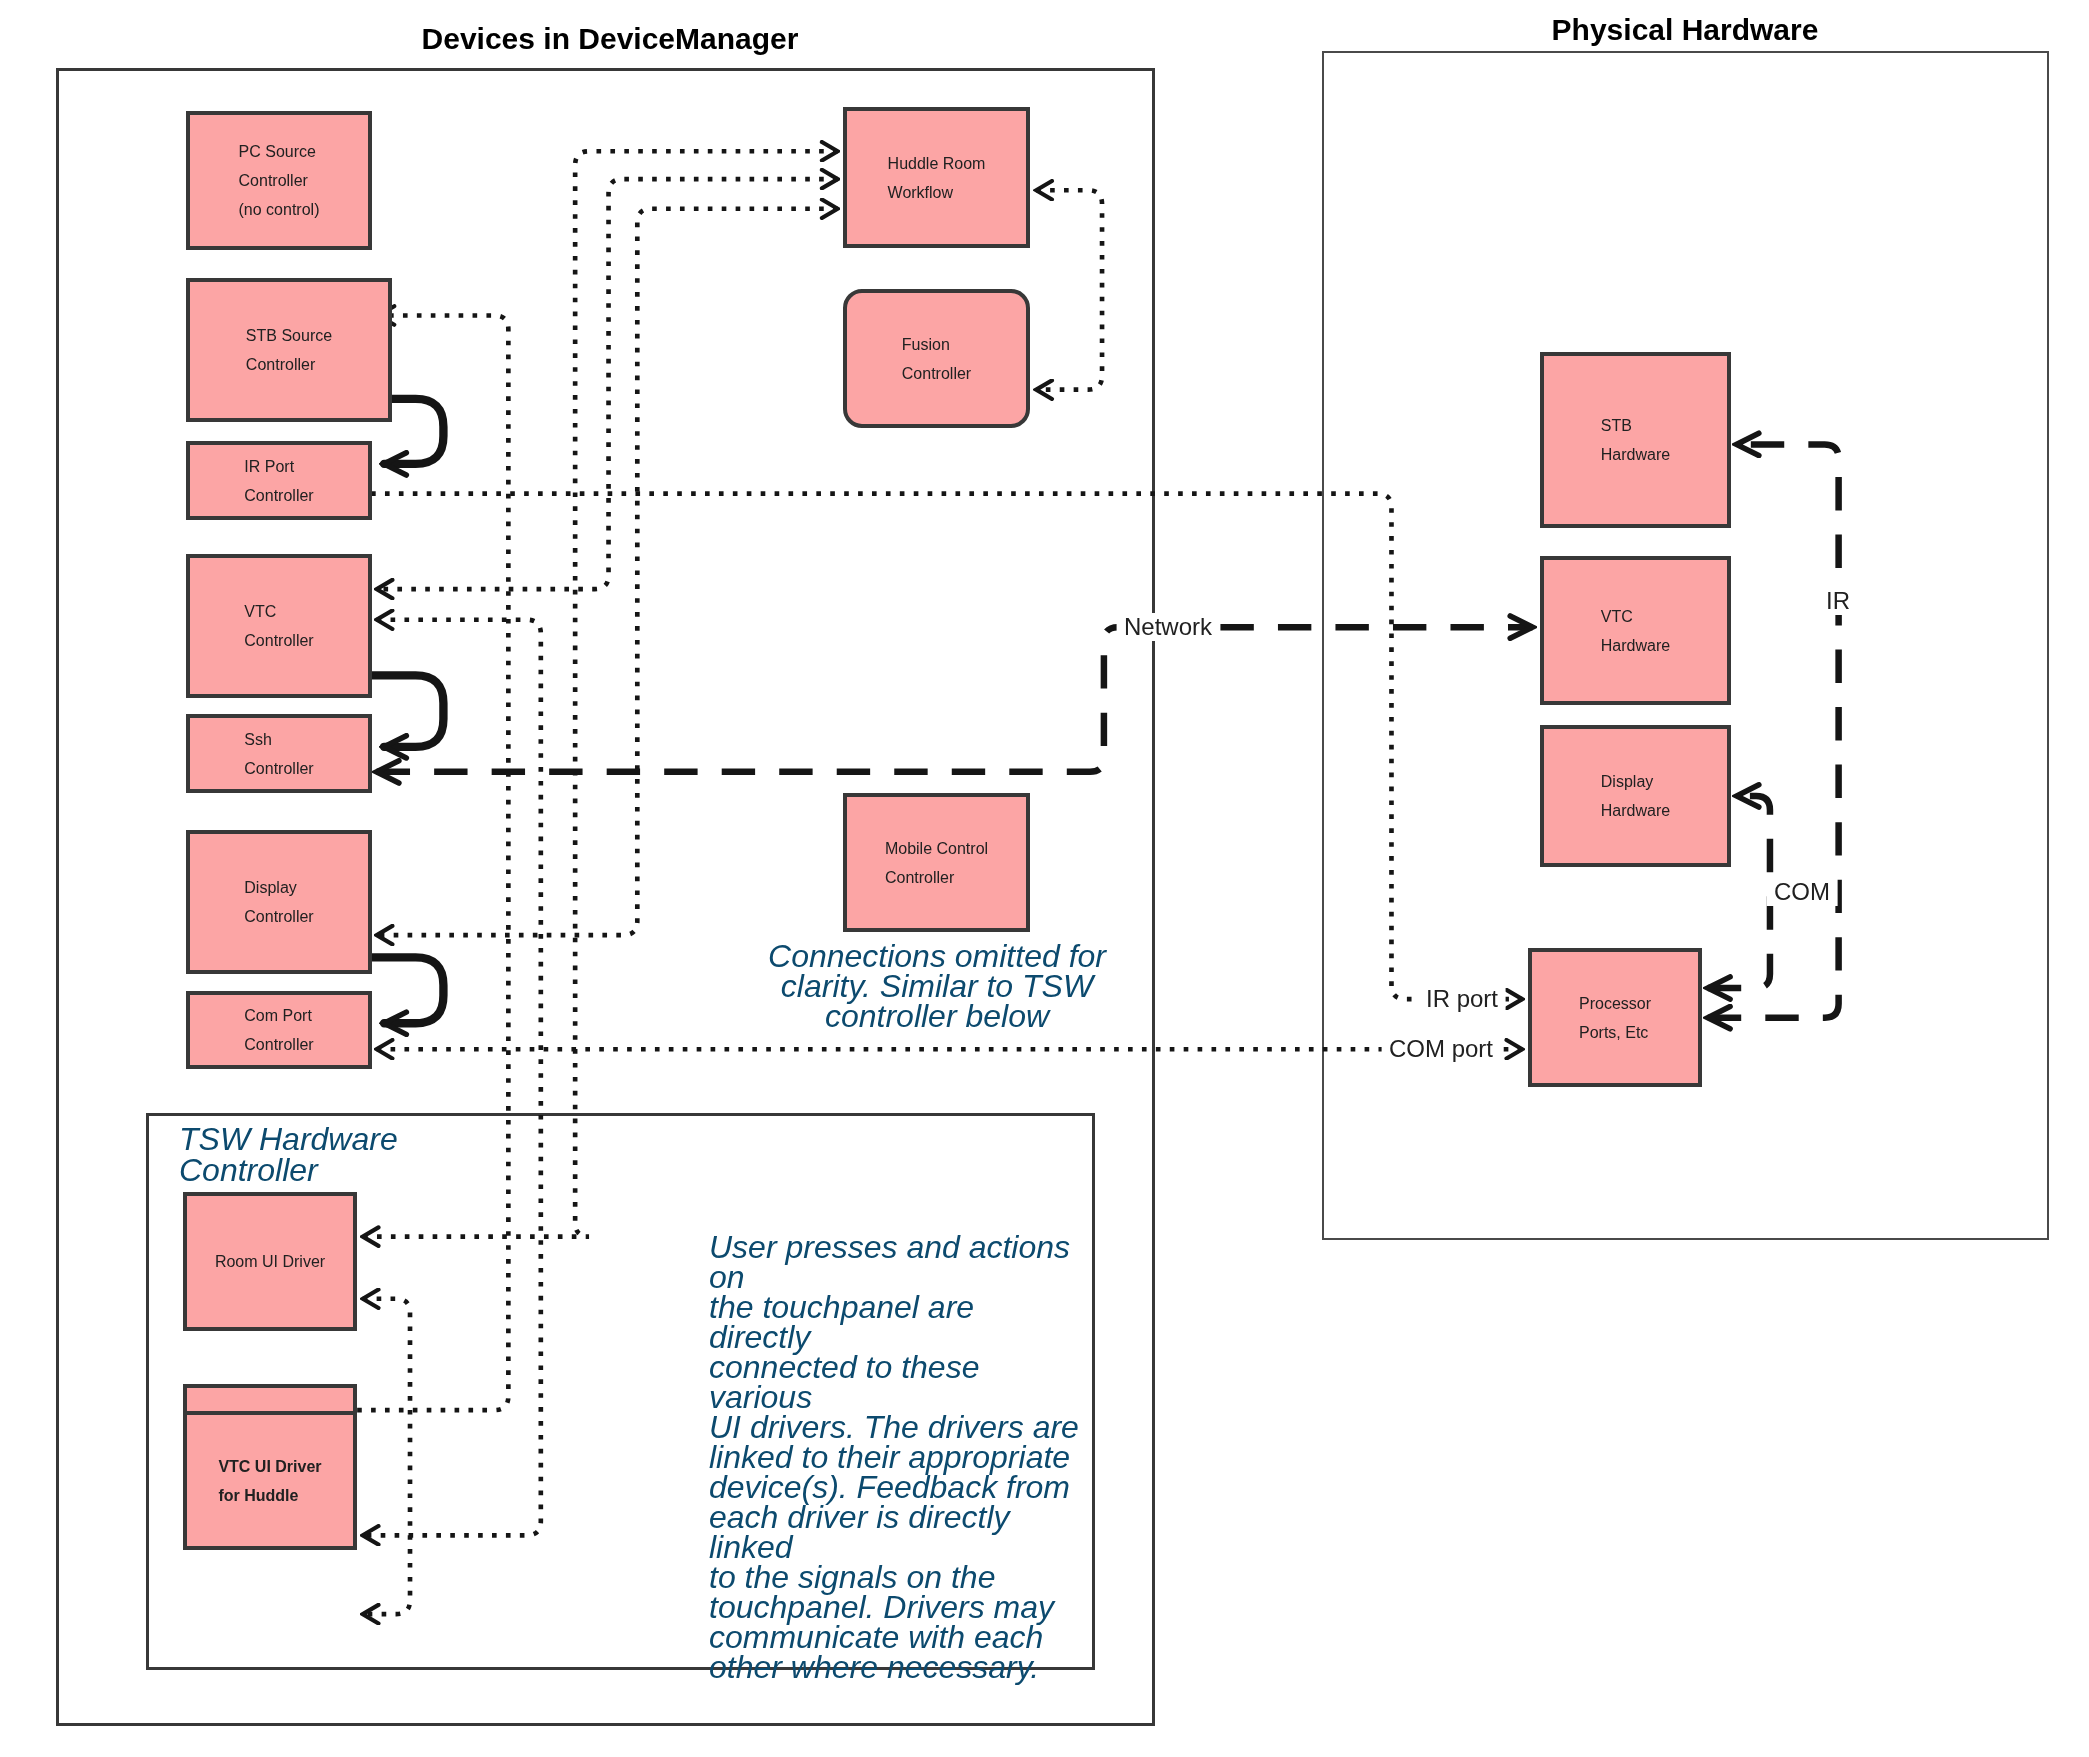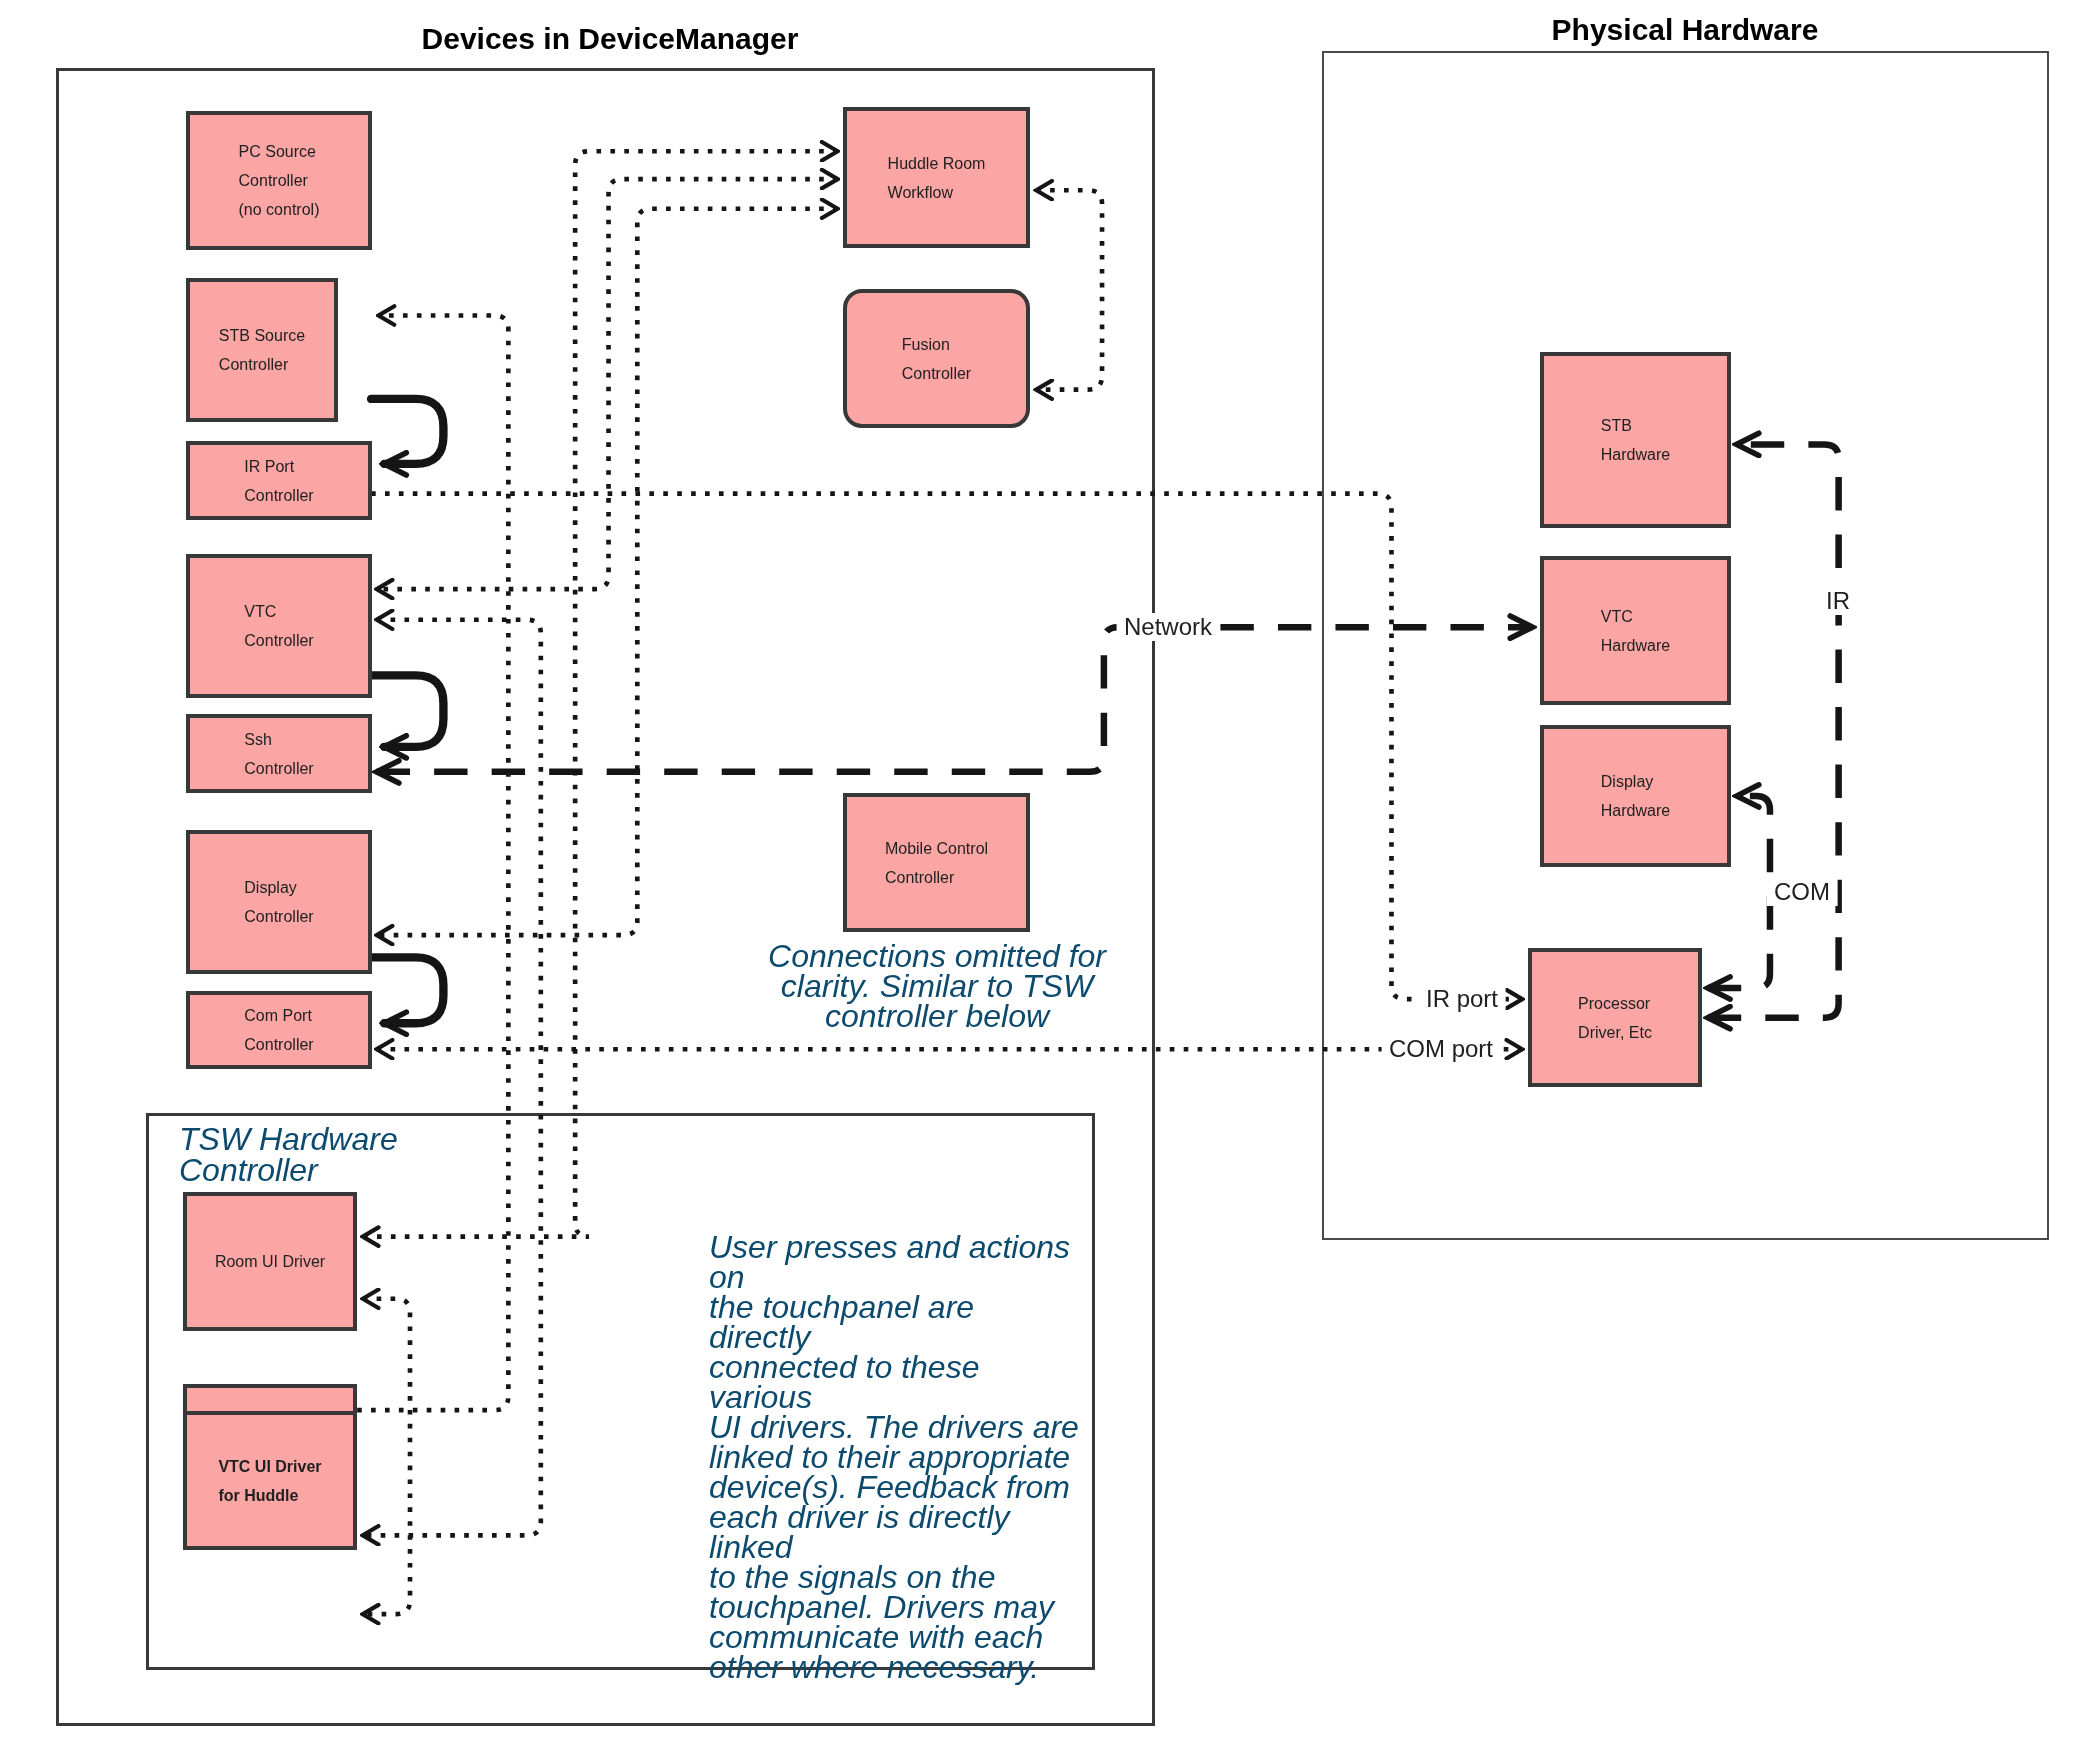--- a/index.html
+++ b/index.html
@@ -24,21 +24,21 @@
   .lbl{
     position:absolute;transform:translate(-50%,-50%);background:#ffffff;
     padding:0 7.4px;font-size:24px;white-space:nowrap;z-index:3;color:#212121;
   }
   .note{
     position:absolute;font-size:32px;line-height:30px;white-space:pre-line;z-index:3;color:#0c4a6e;font-style:italic;
   }
   #svg-conn{position:absolute;left:0;top:0;z-index:1;}
   
   #box-pc-source   {left:186px;top:111px;width:186px;height:139px;}
-  #box-stb-source  {left:186px;top:278px;width:152px;height:144px;}
+  #box-stb-source  {left:186px;top:278px;width:206px;height:144px;}
   #box-ir-port     {left:186px;top:441px;width:186px;height:79px;}
   #box-vtc         {left:186px;top:554px;width:186px;height:144px;}
   #box-ssh         {left:186px;top:714px;width:186px;height:79px;}
   #box-display     {left:186px;top:830px;width:186px;height:144px;}
   #box-com-port    {left:186px;top:991px;width:186px;height:78px;}
   #box-main-ui     {left:183px;top:1192px;width:174px;height:139px;}
   #box-stb-ui      {left:183px;top:1343px;width:174px;height:139px;margin-top:41px;}
   #box-vtc-ui      {left:183px;top:1411px;width:174px;height:139px;font-weight:bold;}
   #box-huddle      {left:843px;top:107px;width:187px;height:141px;}
   #box-fusion      {left:843px;top:289px;width:187px;height:139px;border-radius:19px;}
@@ -133,21 +133,21 @@
   <div class="box" id="box-mobile">Mobile Control
 Controller</div>
 
   <div class="box" id="box-stb-hw">STB
 Hardware</div>
   <div class="box" id="box-vtc-hw">VTC
 Hardware</div>
   <div class="box" id="box-display-hw">Display
 Hardware</div>
   <div class="box" id="box-processor">Processor
-Driver, Etc</div>
+Ports, Etc</div>
 
   <div class="note" id="note-mobile">Connections omitted for
 clarity. Similar to TSW
 controller below</div>
   <div class="note" id="para-tsw">User presses and actions on
 the touchpanel are directly
 connected to these various
 UI drivers.  The drivers are
 linked to their appropriate
 device(s). Feedback from

